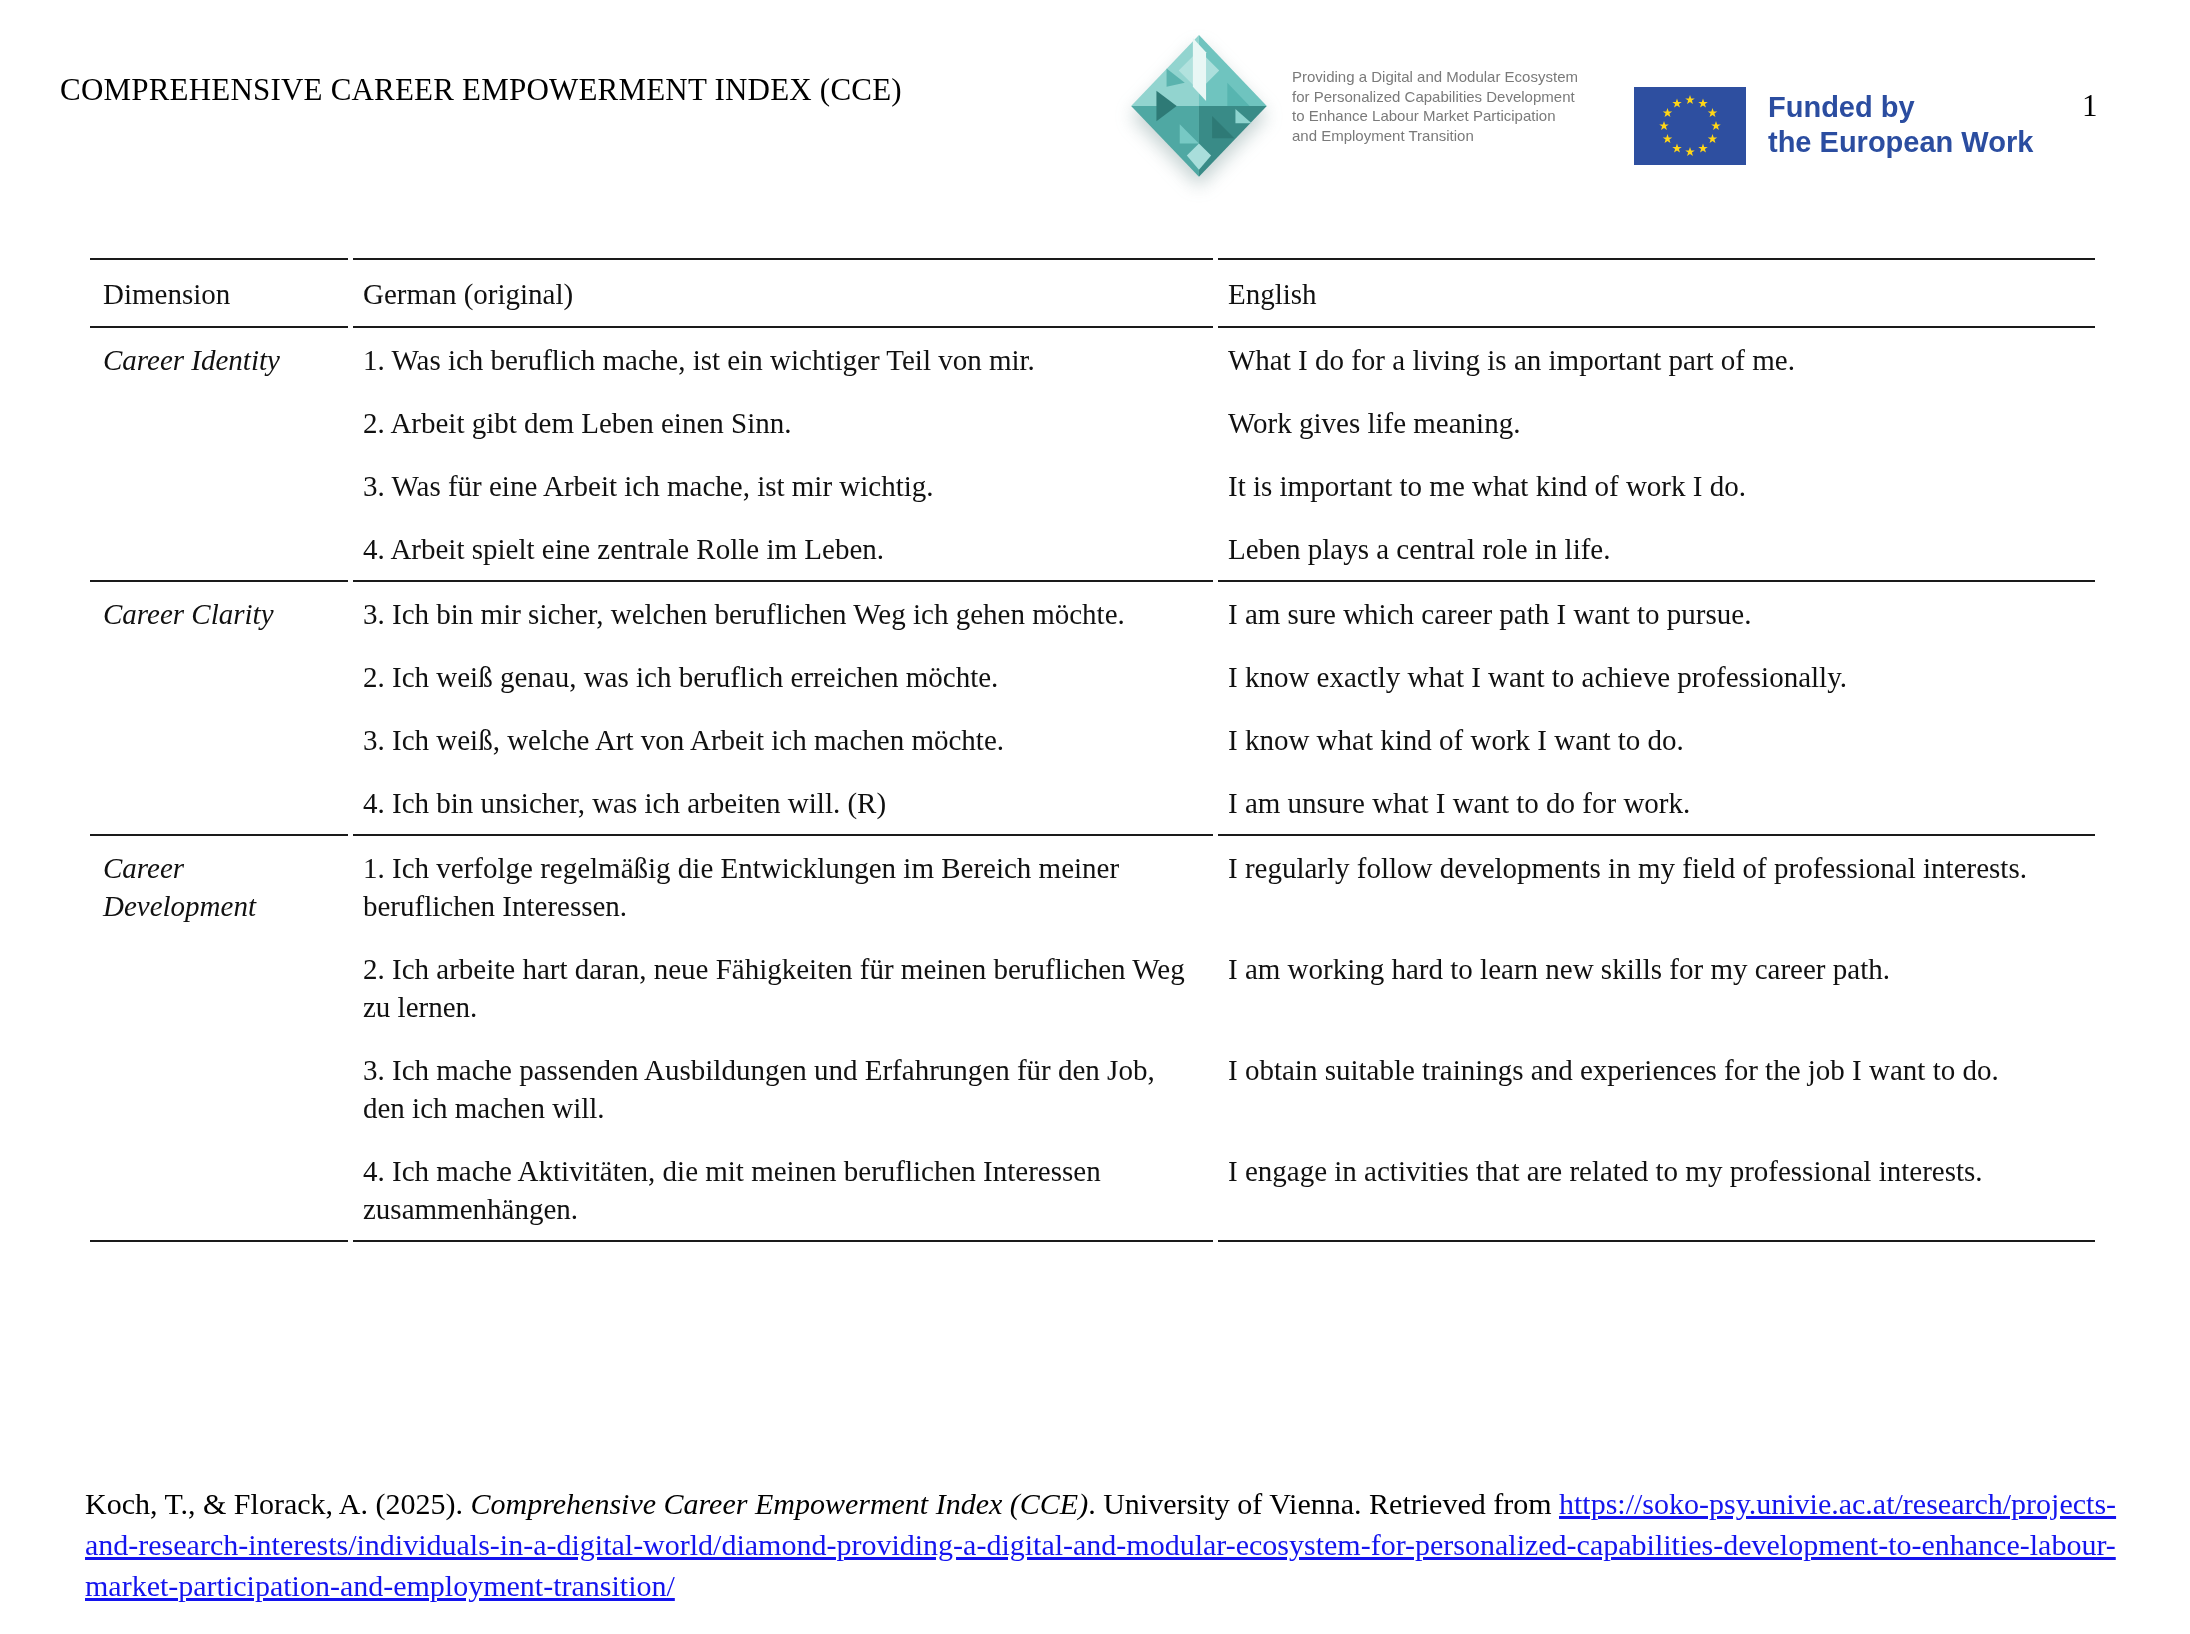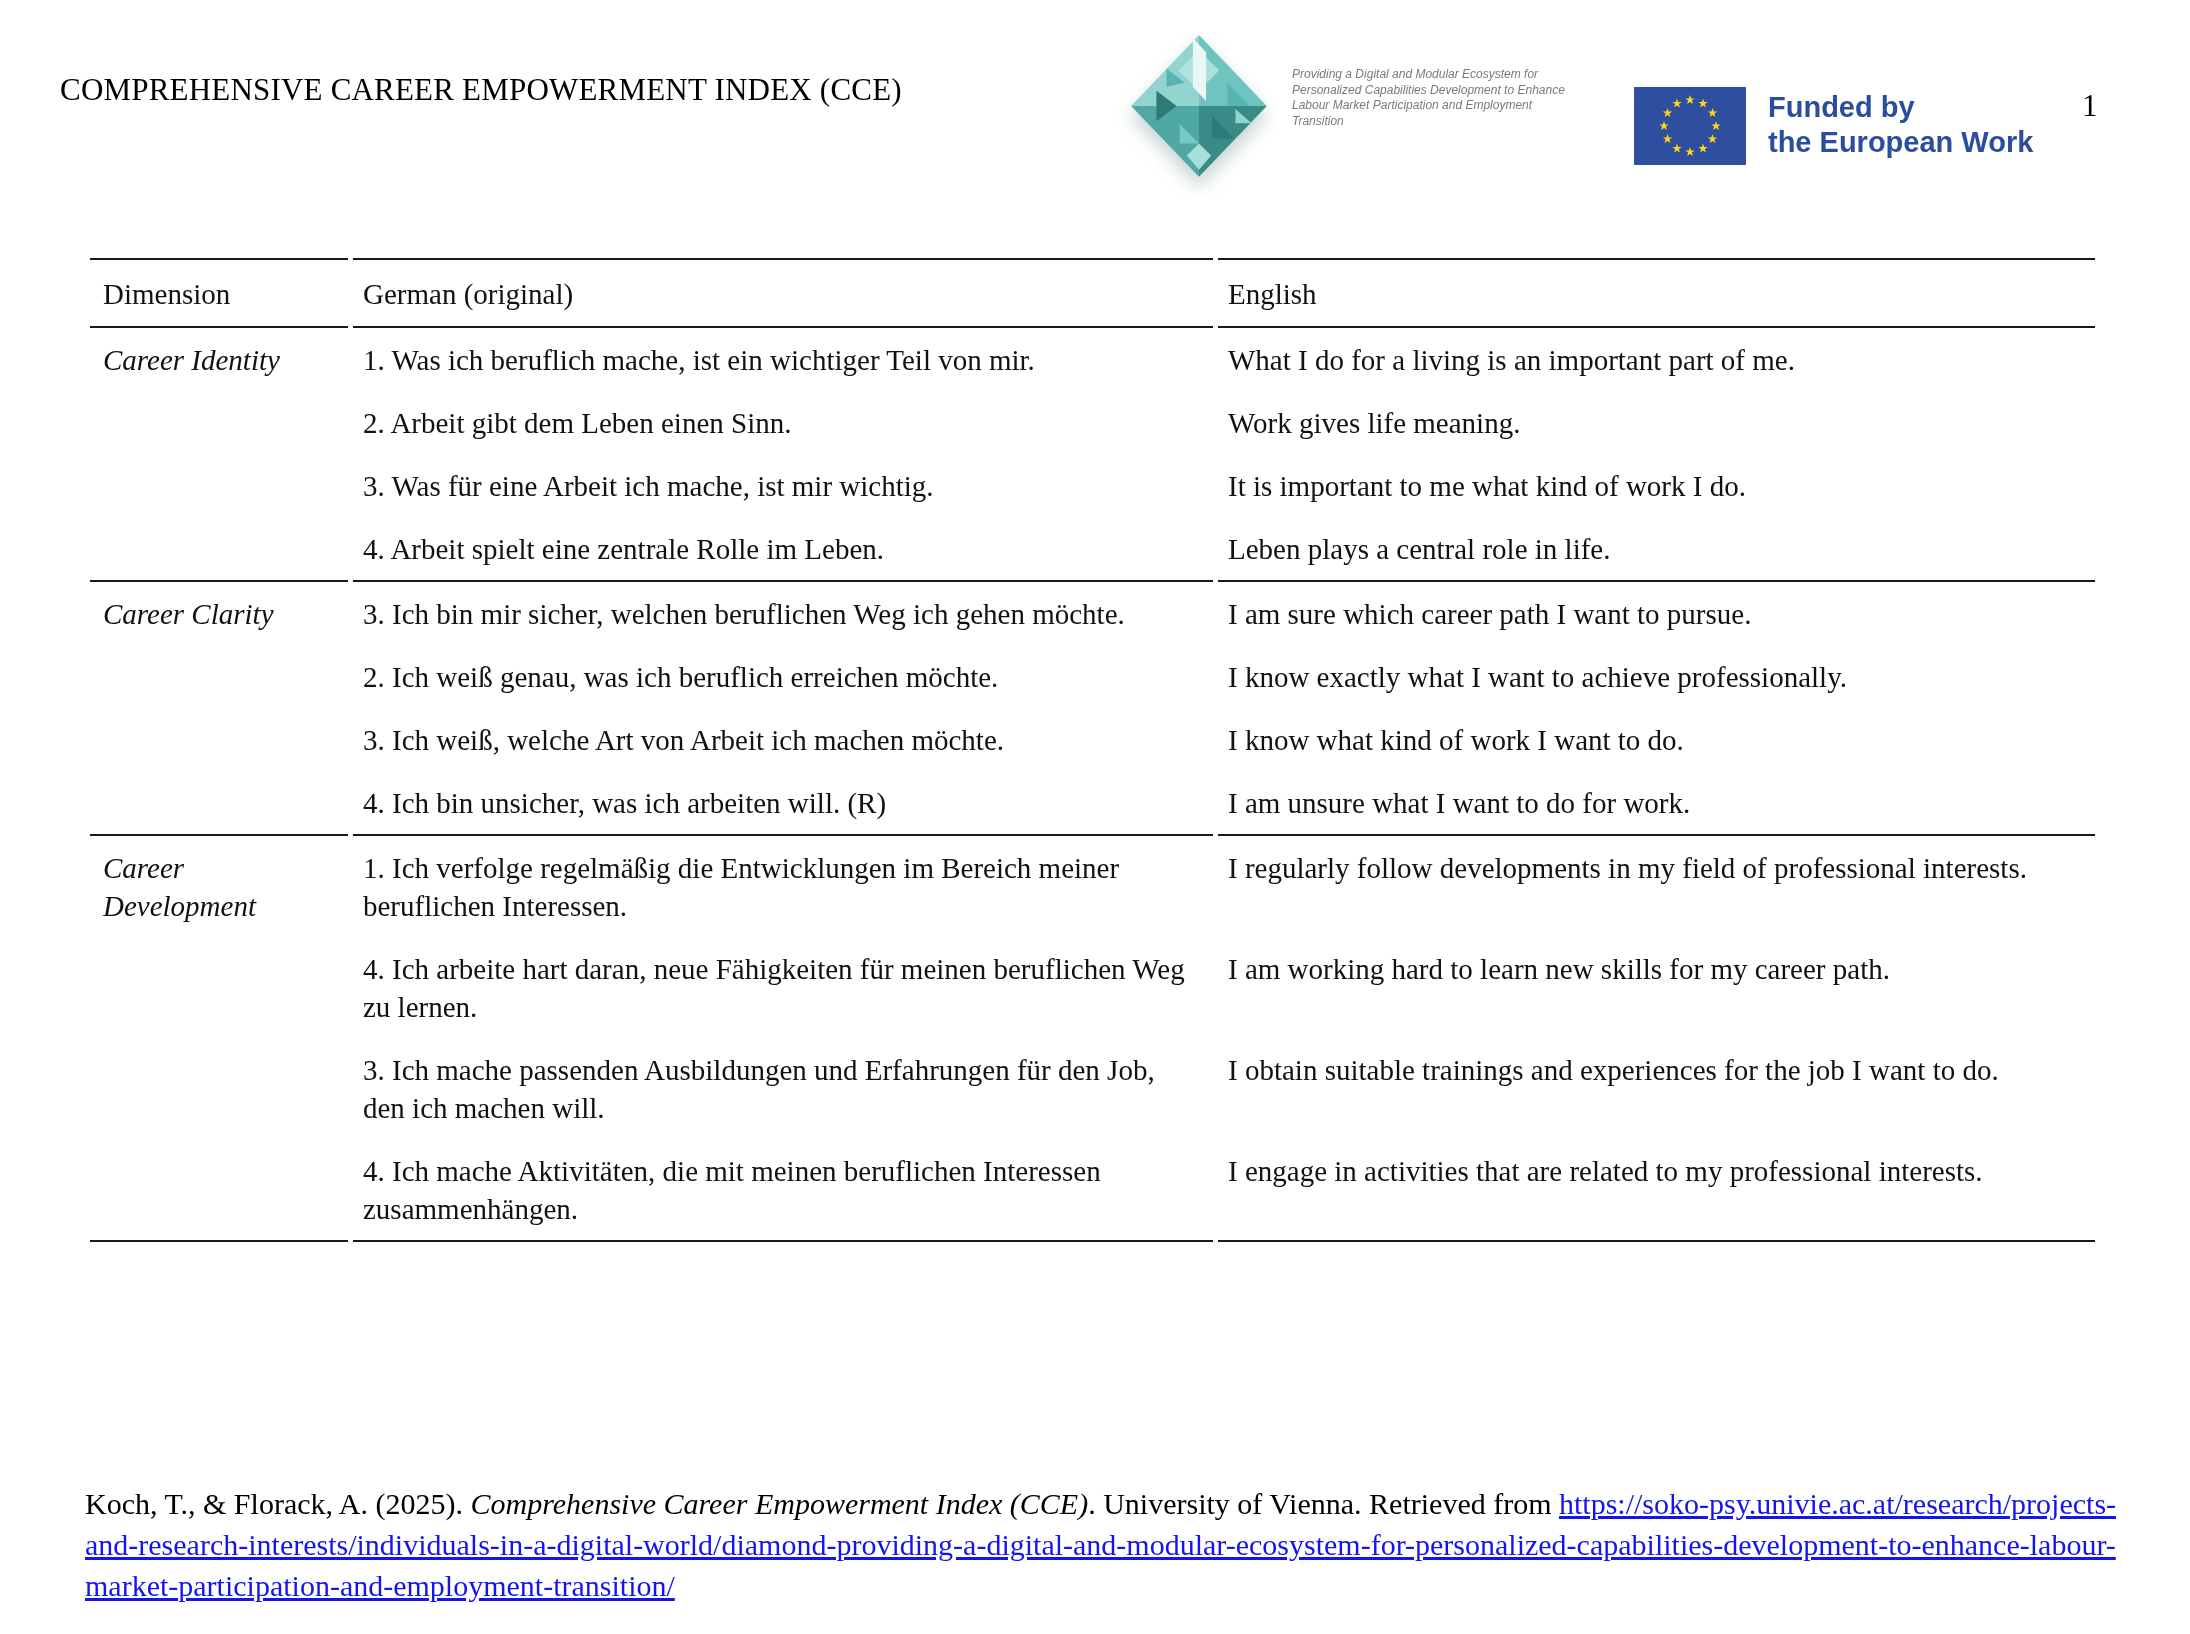--- a/index.html
+++ b/index.html
@@ -17,21 +17,21 @@
     position:absolute; left:1126px; top:30px; width:152px; height:162px;
   }
   .diamond-logo svg { filter: drop-shadow(0 10px 9px rgba(90,125,125,0.35)); }
   .diamond-text { position:absolute; left:1292px; top:58px; width:300px; }
   .wordmark {
     font-family:"Liberation Sans", sans-serif; font-weight:bold;
     font-size:48px; line-height:1; color:#1b2b4a; letter-spacing:0.5px;
   }
   .tagline {
     margin-top:9px; font-family:"Liberation Sans", sans-serif;
-    font-size:12px; line-height:1.3; color:#7a7a7a; width:292px;font-style:italic;
+    font-size:15px; line-height:1.3; color:#7a7a7a; width:292px;
   }
   .eu-flag { position:absolute; left:1634px; top:84px; width:112px; height:84px; }
   .eu-funding {
     position:absolute; left:1768px; top:90px;
     font-family:"Liberation Sans", sans-serif; font-weight:bold;
     font-size:29px; line-height:1.2; color:#2b4da0;
   }
   .page-number { position:absolute; left:2082px; top:88px; font-size:31px; color:#000; }
 
   
@@ -175,21 +175,21 @@
           <tr>
             <td class="de-cell sec-end">4. Ich bin unsicher, was ich arbeiten will. (R)</td>
             <td class="en-cell sec-end">I am unsure what I want to do for work.</td>
           </tr>
           <tr>
             <td class="dim-cell sec-end" rowspan="4">Career Development</td>
             <td class="de-cell">1. Ich verfolge regelmäßig die Entwicklungen im Bereich meiner beruflichen Interessen.</td>
             <td class="en-cell">I regularly follow developments in my field of professional interests.</td>
           </tr>
           <tr>
-            <td class="de-cell">4. Ich arbeite hart daran, neue Fähigkeiten für meinen beruflichen Weg zu lernen.</td>
+            <td class="de-cell">2. Ich arbeite hart daran, neue Fähigkeiten für meinen beruflichen Weg zu lernen.</td>
             <td class="en-cell">I am working hard to learn new skills for my career path.</td>
           </tr>
           <tr>
             <td class="de-cell">3. Ich mache passenden Ausbildungen und Erfahrungen für den Job, den ich machen will.</td>
             <td class="en-cell">I obtain suitable trainings and experiences for the job I want to do.</td>
           </tr>
           <tr>
             <td class="de-cell sec-end">4. Ich mache Aktivitäten, die mit meinen beruflichen Interessen zusammenhängen.</td>
             <td class="en-cell sec-end">I engage in activities that are related to my professional interests.</td>
           </tr>

